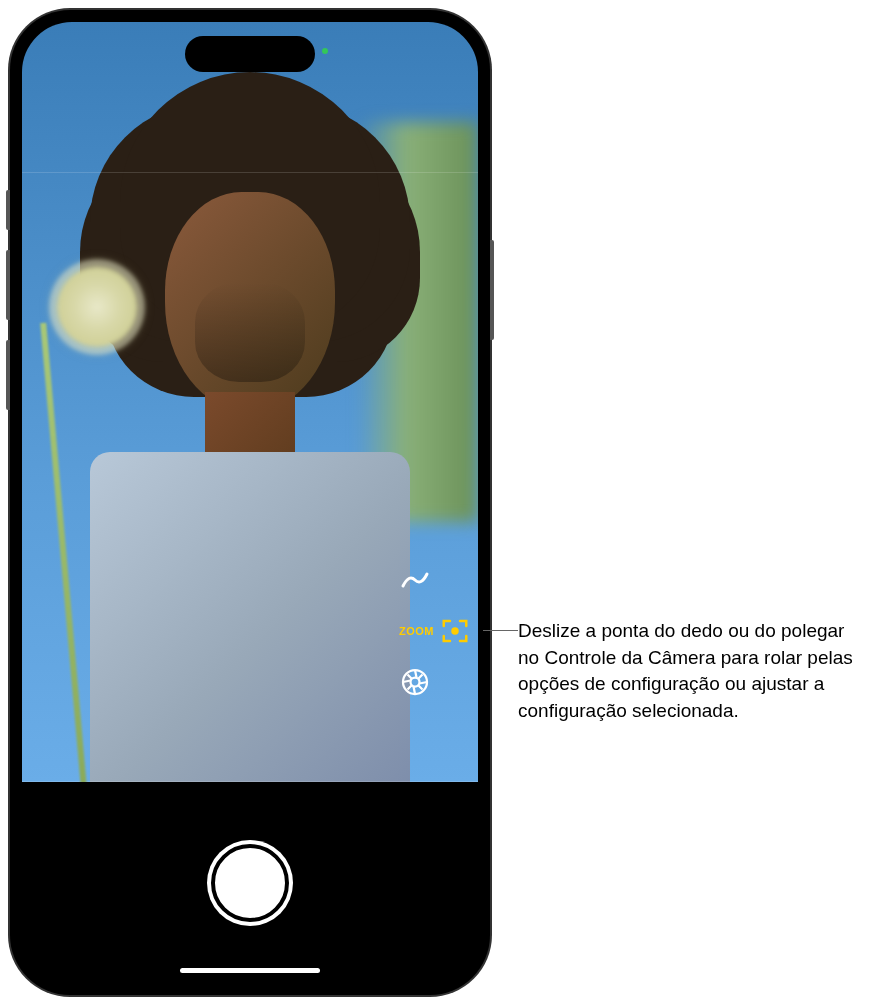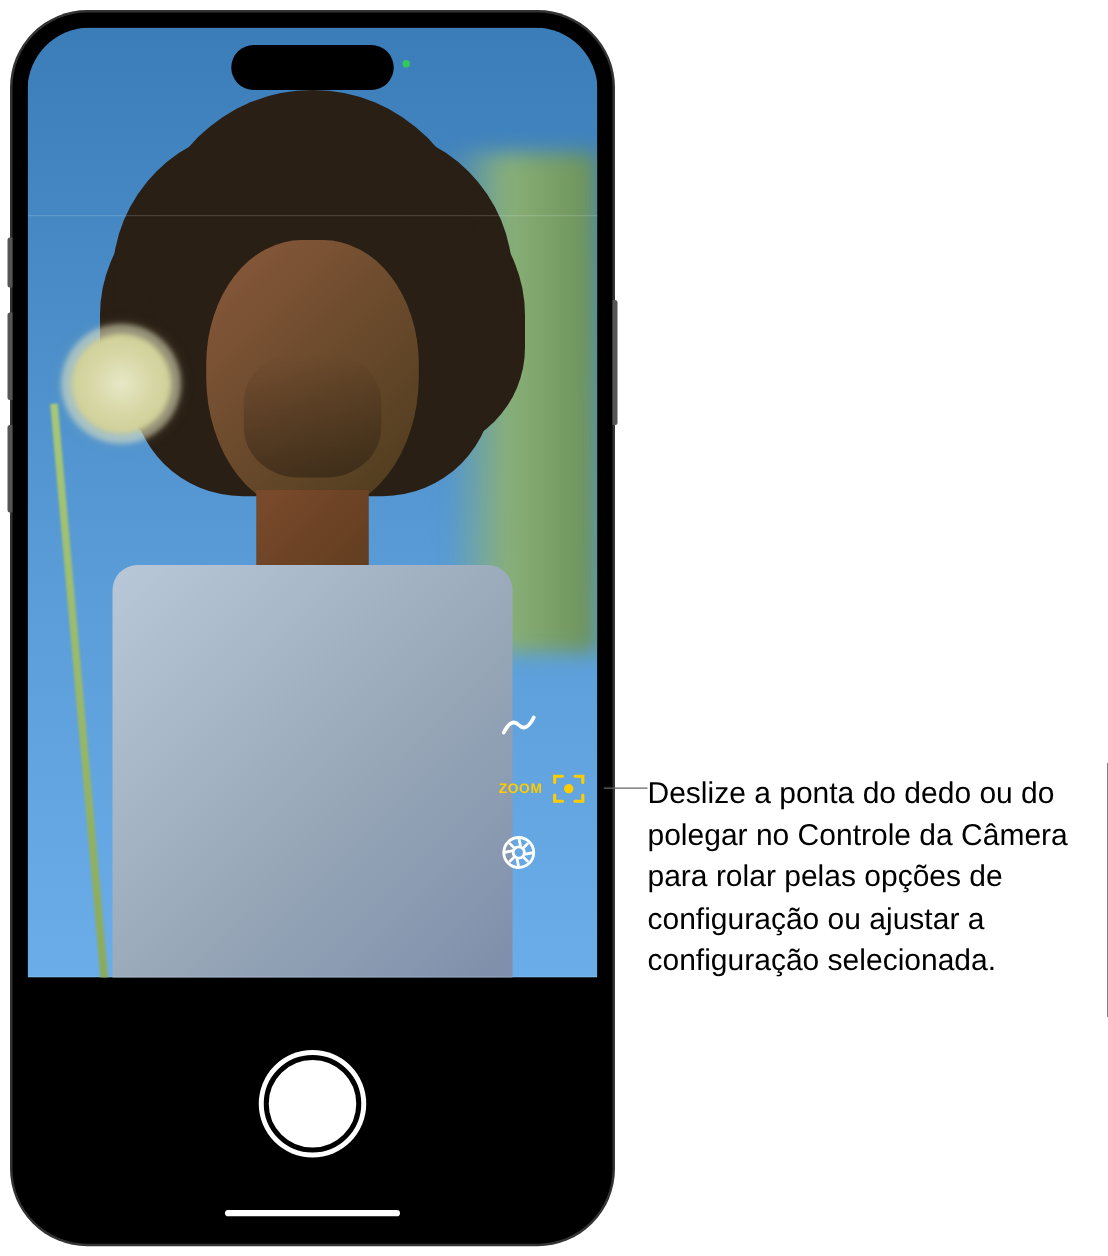--- a/index.html
+++ b/index.html
@@ -288,21 +288,21 @@
     }
     .callout-line {
       position: absolute;
       left: -35px;
       top: 12px;
       width: 35px;
       height: 1px;
       background: #666;
     }
     .callout-text {
-      font-size: 24px;
+      font-size: 19px;
       line-height: 1.4;
       color: #000;
     }
   </style>
 </head>
 <body>
 
 <div class="iphone-frame">
   <div class="iphone-side-buttons-left">
     <div class="side-btn"></div>

